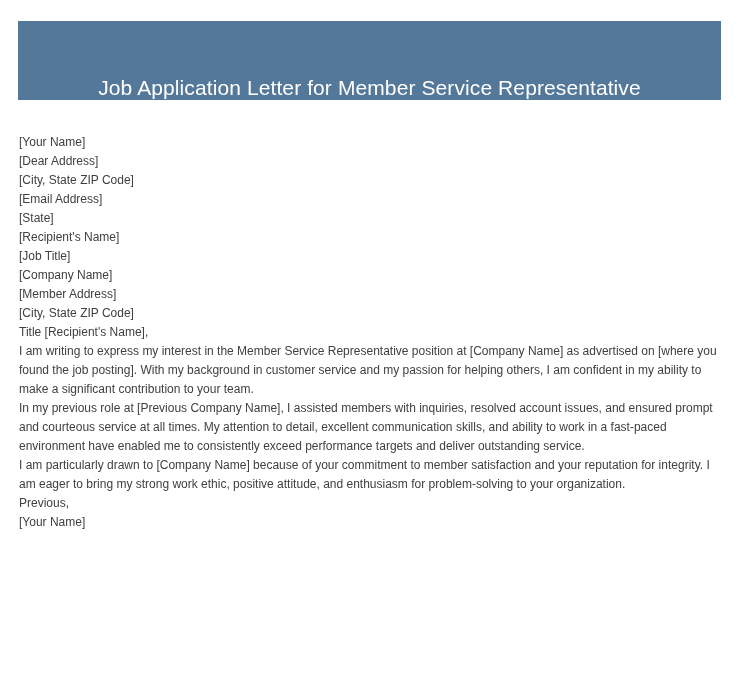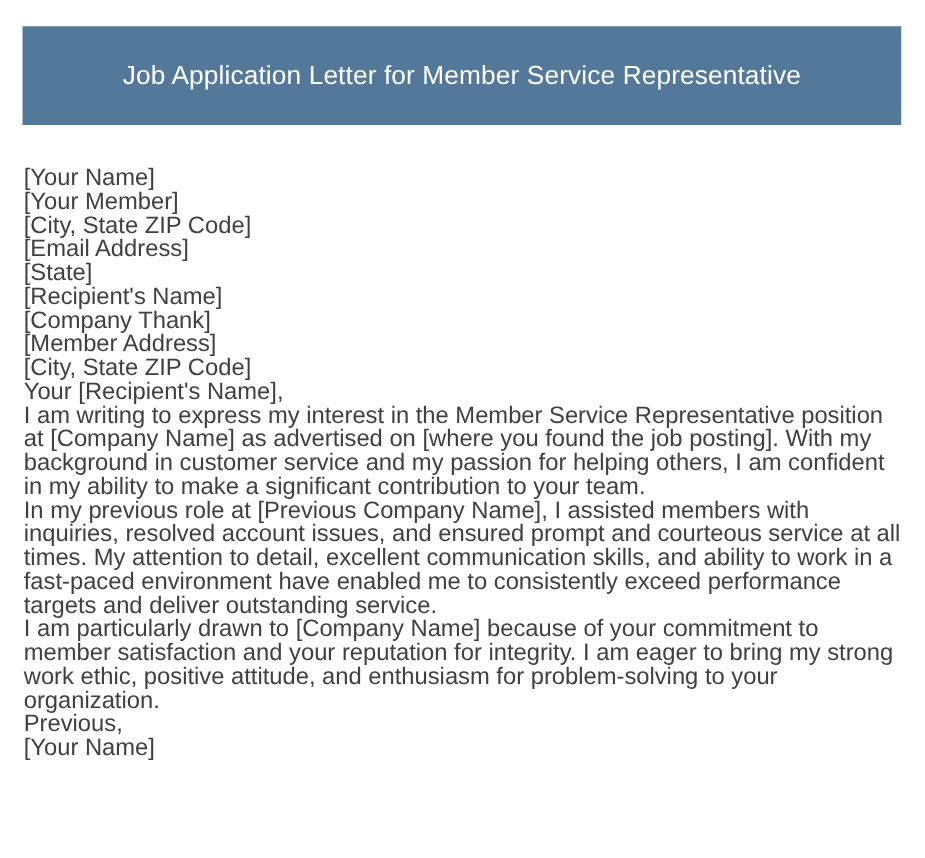--- a/index.html
+++ b/index.html
@@ -20,67 +20,68 @@
     background: #ffffff;
   }
   .header-banner {
     position: absolute;
     left: 18px;
     top: 21px;
     width: 703px;
     height: 79px;
     background: #53789a;
     display: flex;
-    align-items: center;
+    align-items: flex-end;
     justify-content: center;
     box-sizing: border-box;
   }
   .header-title {
     color: #ffffff;
     font-size: 21px;
     font-weight: normal;
     letter-spacing: 0.1px;
     line-height: 1.2;
     text-align: center;
     white-space: nowrap;
   }
   .letter-body {
     position: absolute;
     left: 19px;
     top: 133px;
     width: 702px;
   }
   .letter-line {
     color: #404040;
-    font-size: 19px;
+    font-size: 12px;
     line-height: 19px;
     text-align: left;
     word-wrap: break-word;
   }
 </style>
 </head>
 <body>
 
 <div id="page">
 
   <div class="header-banner">
     <div class="header-title">Job Application Letter for Member Service Representative</div>
   </div>
 
   <div class="letter-body">
       <div class="letter-line">[Your Name]</div>
-      <div class="letter-line">[Your Member]</div>
+      <div class="letter-line">[Dear Address]</div>
       <div class="letter-line">[City, State ZIP Code]</div>
       <div class="letter-line">[Email Address]</div>
       <div class="letter-line">[State]</div>
       <div class="letter-line">[Recipient's Name]</div>
-      <div class="letter-line">[Company Thank]</div>
+      <div class="letter-line">[Job Title]</div>
+      <div class="letter-line">[Company Name]</div>
       <div class="letter-line">[Member Address]</div>
       <div class="letter-line">[City, State ZIP Code]</div>
-      <div class="letter-line">Your [Recipient's Name],</div>
+      <div class="letter-line">Title [Recipient's Name],</div>
       <div class="letter-line">I am writing to express my interest in the Member Service Representative position at [Company Name] as advertised on [where you found the job posting]. With my background in customer service and my passion for helping others, I am confident in my ability to make a significant contribution to your team.</div>
       <div class="letter-line">In my previous role at [Previous Company Name], I assisted members with inquiries, resolved account issues, and ensured prompt and courteous service at all times. My attention to detail, excellent communication skills, and ability to work in a fast-paced environment have enabled me to consistently exceed performance targets and deliver outstanding service.</div>
       <div class="letter-line">I am particularly drawn to [Company Name] because of your commitment to member satisfaction and your reputation for integrity. I am eager to bring my strong work ethic, positive attitude, and enthusiasm for problem-solving to your organization.</div>
       <div class="letter-line">Previous,</div>
       <div class="letter-line">[Your Name]</div>
     </div>
 
 </div>
 
 </body></html>

